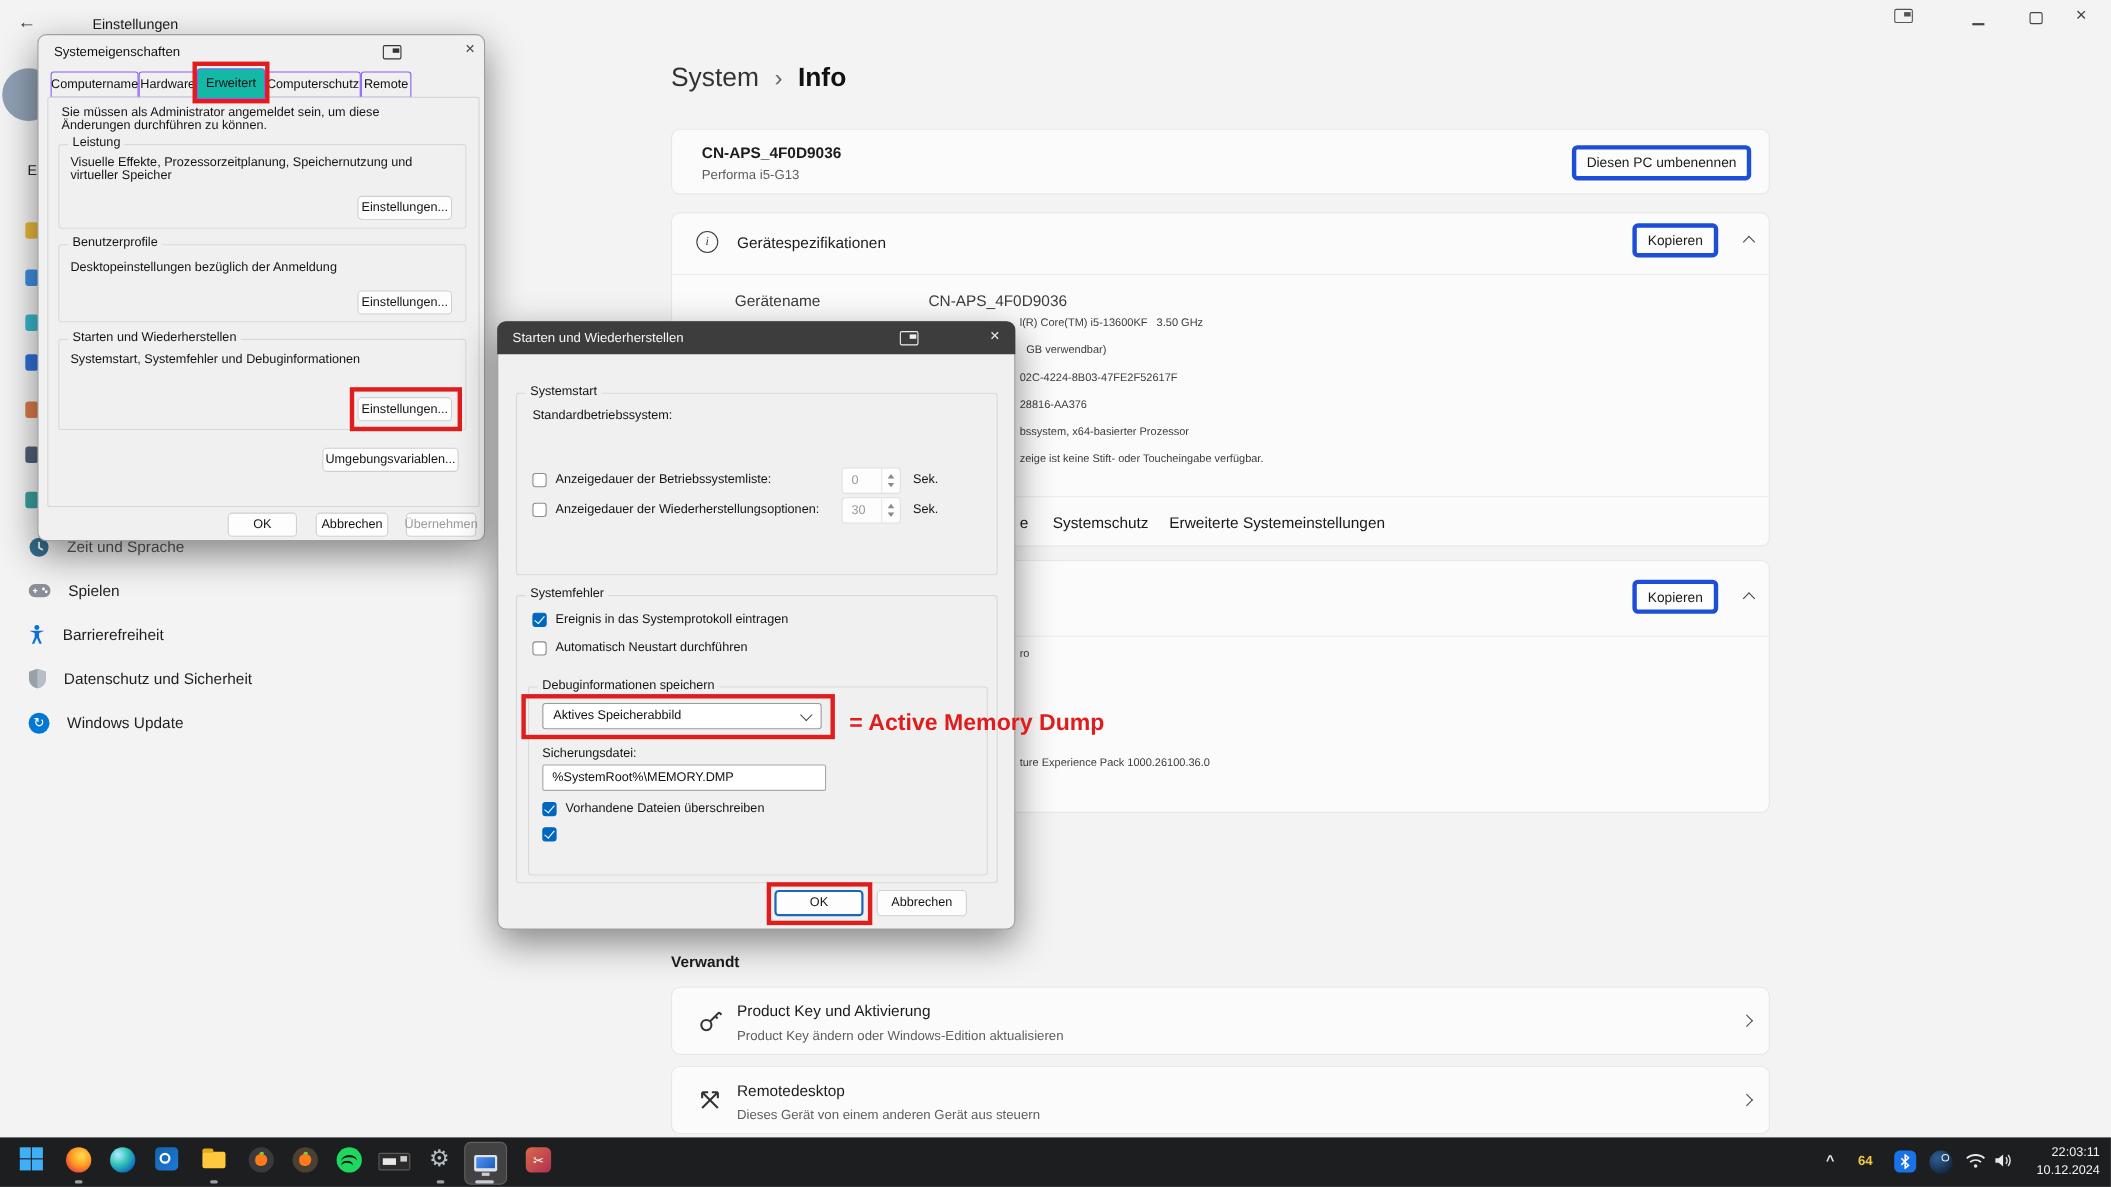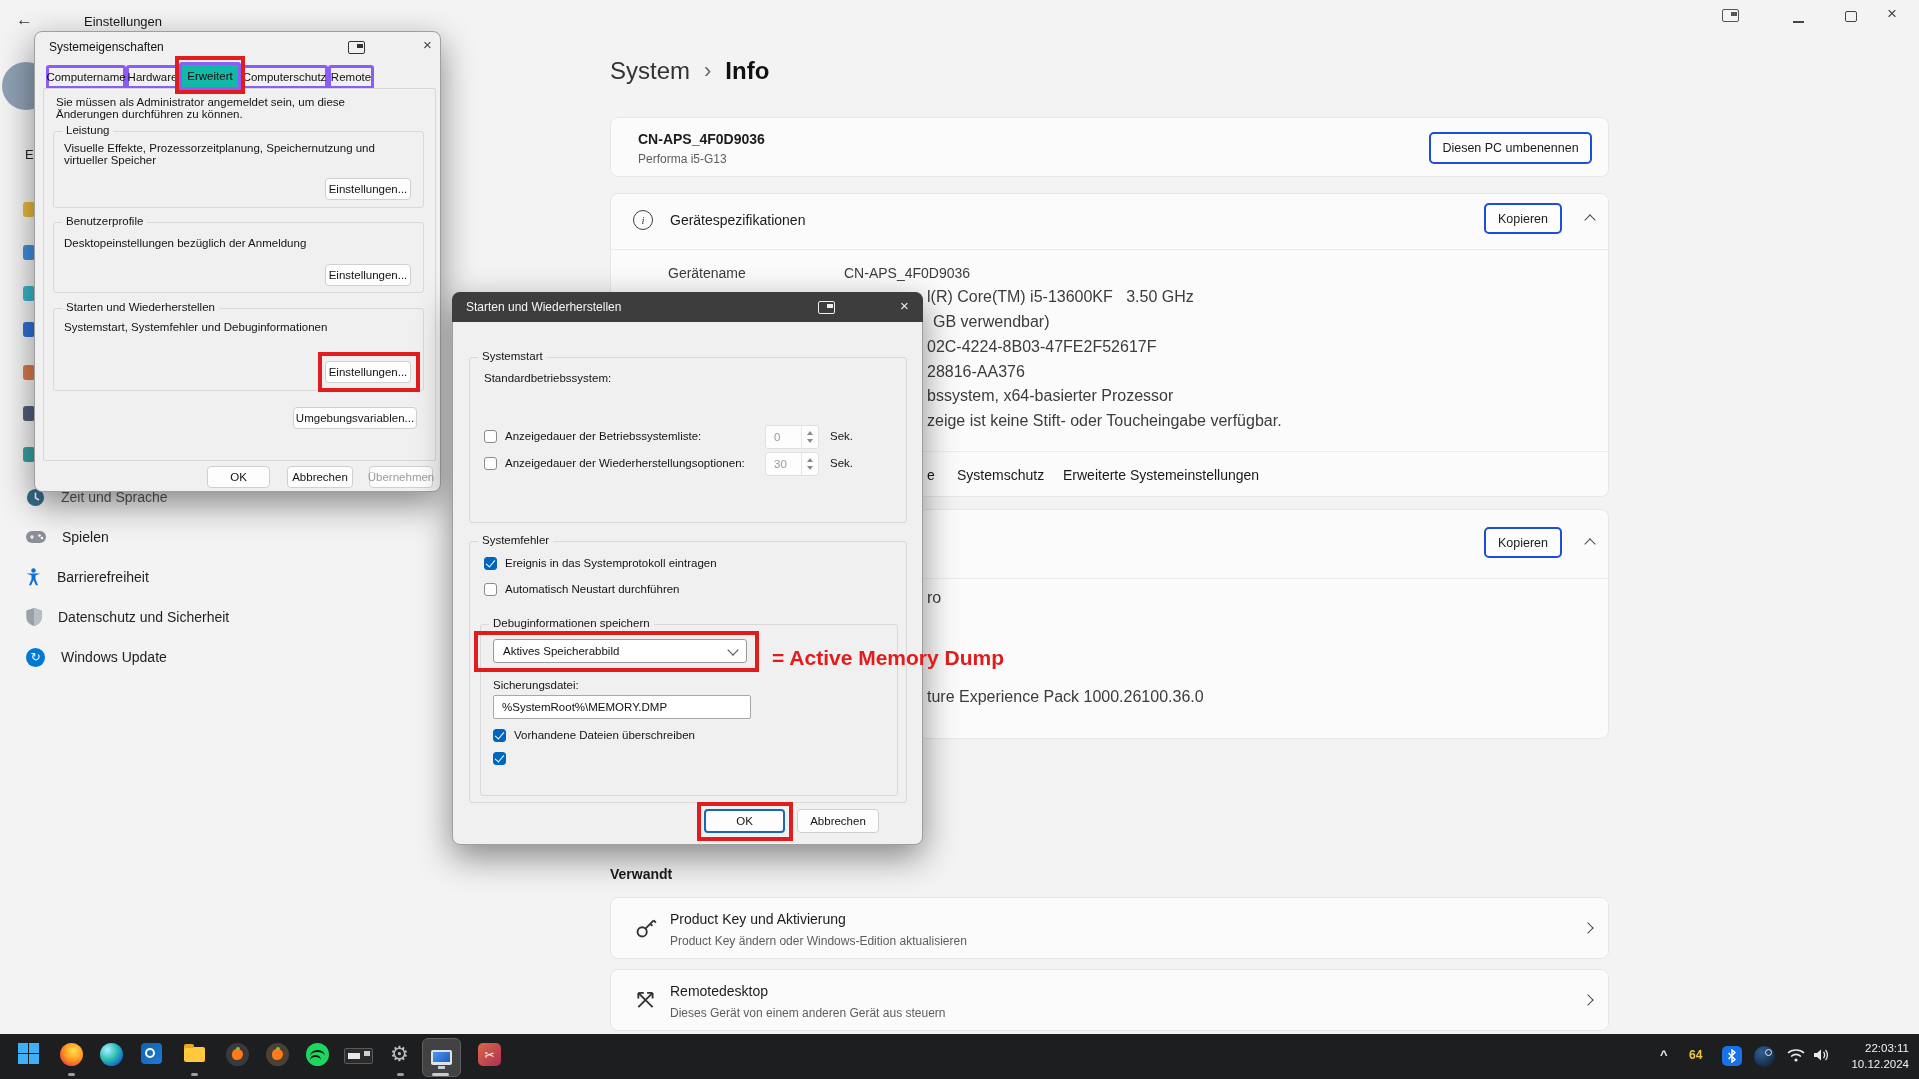--- a/index.html
+++ b/index.html
@@ -16,23 +16,23 @@
   .mdisp::after{content:"";position:absolute;right:1px;top:2px;width:6px;height:4px;background:currentColor;}
   
   .side-item{position:absolute;left:12px;width:280px;height:40px;display:flex;align-items:center;gap:16px;padding-left:14px;box-sizing:border-box;border-radius:5px;}
   .side-item .lbl{font-size:14px;color:#1f1f1f;}
   .sliver{position:absolute;left:23px;width:12px;height:15px;border-radius:3px;}
   .avatar{position:absolute;left:2px;top:62px;width:48px;height:48px;border-radius:50%;background:#8fa0b4;}
   .search-frag{position:absolute;left:25px;top:147px;font-size:13px;color:#222;}
   
   .card{position:absolute;left:610px;width:999px;background:#fbfbfb;border:1px solid #e7e7e7;border-radius:8px;box-sizing:border-box;z-index:1;}
   .hdiv{position:absolute;left:0;right:0;height:1px;background:#ececec;}
-  .wbtn{position:absolute;display:flex;align-items:center;justify-content:center;background:#fdfdfd;border:2px solid #1d4ed8;border-radius:5px;font-size:12.5px;color:#1b1b1b;box-sizing:border-box;}
+  .wbtn{position:absolute;display:flex;align-items:center;justify-content:center;background:#fdfdfd;border:4px solid #1d4ed8;border-radius:5px;font-size:12.5px;color:#1b1b1b;box-sizing:border-box;}
   .spec-label{position:absolute;font-size:14px;color:#3c3c3c;}
-  .spec-frag{position:absolute;font-size:16px;color:#3c3c3c;white-space:pre;}
+  .spec-frag{position:absolute;font-size:10px;color:#3c3c3c;white-space:pre;}
   .link-frag{position:absolute;font-size:14px;color:#191919;}
   .crumb{position:absolute;left:610px;top:57px;display:flex;align-items:center;gap:14px;}
   .crumb .parent{font-size:24px;color:#333;}
   .crumb .sep{font-size:22px;color:#666;}
   .crumb .cur{font-size:24px;font-weight:bold;color:#111;}
   .chev{display:inline-block;width:7px;height:7px;border-right:1.6px solid #4a4a4a;border-bottom:1.6px solid #4a4a4a;}
   .chev.up{transform:rotate(-135deg);}
   .chev.right{transform:rotate(-45deg);}
   .chev.down{transform:rotate(45deg);margin-top:-3px;}
   .info-ic{position:absolute;width:18px;height:18px;border:1.6px solid #3e3e3e;border-radius:50%;display:flex;align-items:center;justify-content:center;font-size:11px;font-style:italic;font-family:"Liberation Serif",serif;color:#3e3e3e;}
@@ -44,21 +44,21 @@
        box-shadow:0 12px 34px rgba(0,0,0,.45);font-size:11.5px;color:#111;box-sizing:border-box;}
   .dlg1{left:34px;top:31px;width:407px;height:461px;z-index:10;}
   .dlg2{left:452px;top:292px;width:471px;height:553px;z-index:20;}
   .d-title{position:absolute;left:14px;top:8px;font-size:12px;}
   .d2-bar{position:absolute;left:-1px;top:-1px;right:-1px;height:30px;background:#3d3d3d;border-radius:8px 8px 0 0;color:#f5f5f5;}
   .grp{position:absolute;border:1px solid #d9d9d9;border-radius:3px;box-sizing:border-box;}
   .grp .legend{position:absolute;top:-8px;left:8px;background:#f0f0f0;padding:0 4px;font-size:11.5px;color:#141414;}
   .win-btn{position:absolute;display:flex;align-items:center;justify-content:center;background:#fdfdfd;border:1px solid #d0d0d0;border-radius:4px;font-size:11.5px;color:#141414;box-sizing:border-box;}
   .win-btn.disabled{color:#9b9b9b;}
   .win-btn.focus{border:2px solid #1a66b8;}
-  .tab{position:absolute;top:33px;height:24px;display:flex;align-items:center;justify-content:center;font-size:11.5px;background:#f0f0f0;border:3px solid #8b5cf6;border-radius:3px 3px 0 0;box-sizing:border-box;}
+  .tab{position:absolute;top:33px;height:24px;display:flex;align-items:center;justify-content:center;font-size:11.5px;background:#f0f0f0;border:1px solid #8b5cf6;border-radius:3px 3px 0 0;box-sizing:border-box;}
   .tab.active{top:30px;height:28px;background:#14b8a6;z-index:3;}
   .page{position:absolute;left:8px;top:56px;width:391px;height:371px;border:1px solid #d6d6d6;border-radius:2px;}
   .combo{position:absolute;background:#fff;border:1px solid #9b9b9b;border-radius:3px;display:flex;align-items:center;justify-content:space-between;padding:0 9px;font-size:11.5px;box-sizing:border-box;}
   .cb{position:absolute;width:13px;height:13px;border:1px solid #8b8b8b;border-radius:3px;background:#fff;box-sizing:border-box;}
   .cb.on{background:#0067c0;border-color:#0067c0;}
   .cb.on::after{content:"";position:absolute;left:3px;top:0px;width:4px;height:8px;border:solid #fff;border-width:0 1.7px 1.7px 0;transform:rotate(40deg);}
   .dlbl{position:absolute;font-size:11.5px;color:#141414;}
   .spin{position:absolute;width:54px;height:24px;background:#fdfdfd;border:1px solid #e0e0e0;border-radius:3px;display:flex;box-sizing:border-box;}
   .spin .v{flex:1;display:flex;align-items:center;padding-left:8px;color:#9a9a9a;}
   .spin .btns{width:16px;border-left:1px solid #e6e6e6;display:flex;flex-direction:column;align-items:center;justify-content:space-evenly;}

